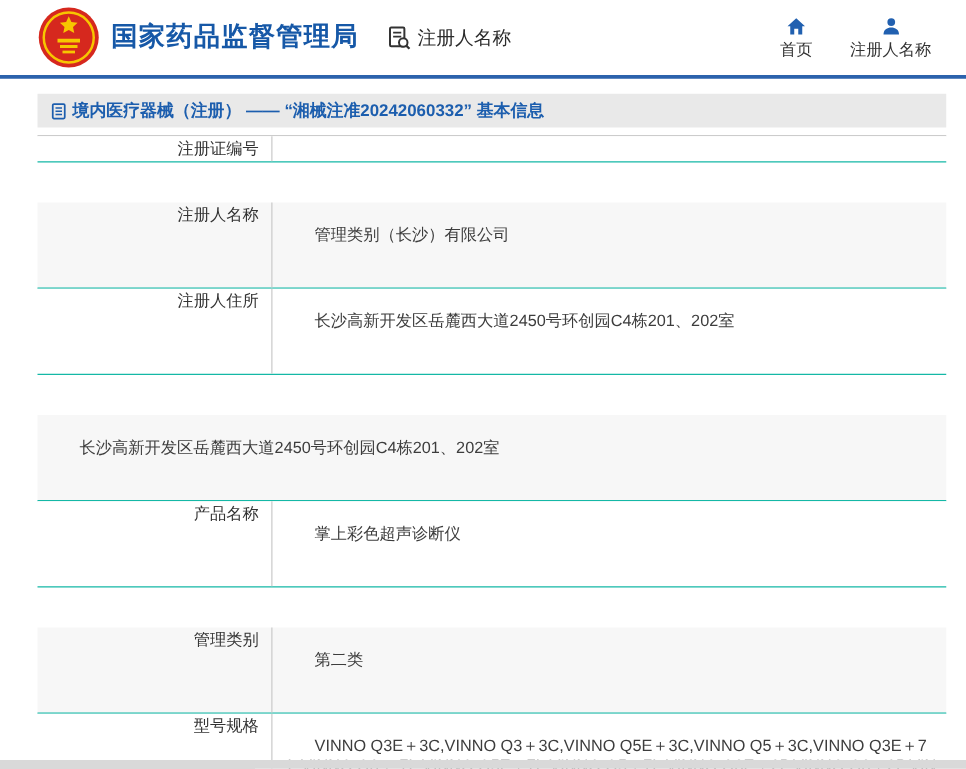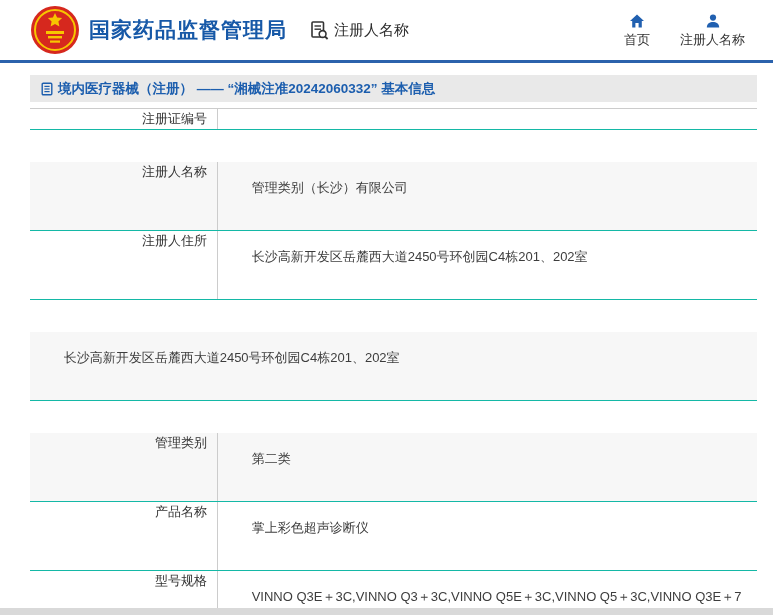--- a/index.html
+++ b/index.html
@@ -123,37 +123,37 @@
       <span class="value-text">长沙高新开发区岳麓西大道2450号环创园C4栋201、202室</span>
       
     </div>
   </div>
       <div class="t-row alt">
     <div class="t-value">
       <span class="value-text">长沙高新开发区岳麓西大道2450号环创园C4栋201、202室</span>
       
     </div>
   </div>
+      <div class="t-row">
+    <div class="t-label">
+
+      <span class="label-text">产品名称</span>
+    </div>
+    <div class="t-value">
+      <span class="value-text">掌上彩色超声诊断仪</span>
+      
+    </div>
+  </div>
       <div class="t-row alt">
     <div class="t-label">
 
       <span class="label-text">管理类别</span>
     </div>
     <div class="t-value">
       <span class="value-text">第二类</span>
-      
-    </div>
-  </div>
-      <div class="t-row">
-    <div class="t-label">
-
-      <span class="label-text">产品名称</span>
-    </div>
-    <div class="t-value">
-      <span class="value-text">掌上彩色超声诊断仪</span>
       
     </div>
   </div>
       <div class="t-row">
     <div class="t-label">
 
       <span class="label-text">型号规格</span>
     </div>
     <div class="t-value">
       <span class="value-text">VINNO Q3E＋3C,VINNO Q3＋3C,VINNO Q5E＋3C,VINNO Q5＋3C,VINNO Q3E＋7L,VINNO Q3＋ 7L,VINNO Q5E＋7L,VINNO Q5＋7L,VINNO Q3E＋2P,VINNO Q3＋2P,VINNO Q5E＋2P,VINNO Q5＋2P</span>

